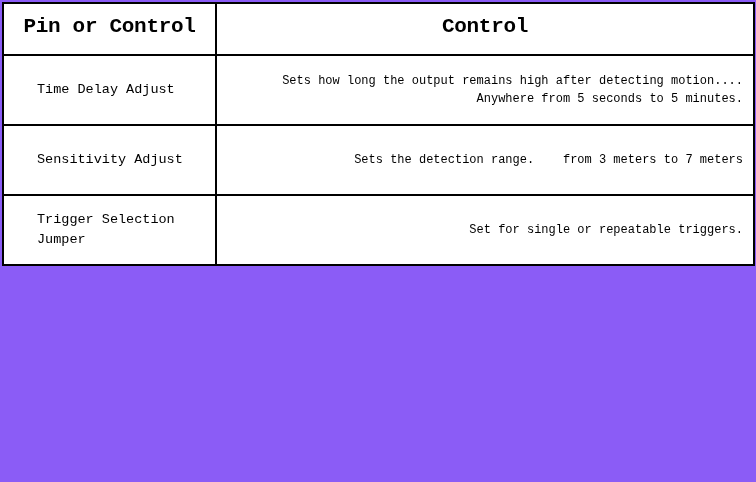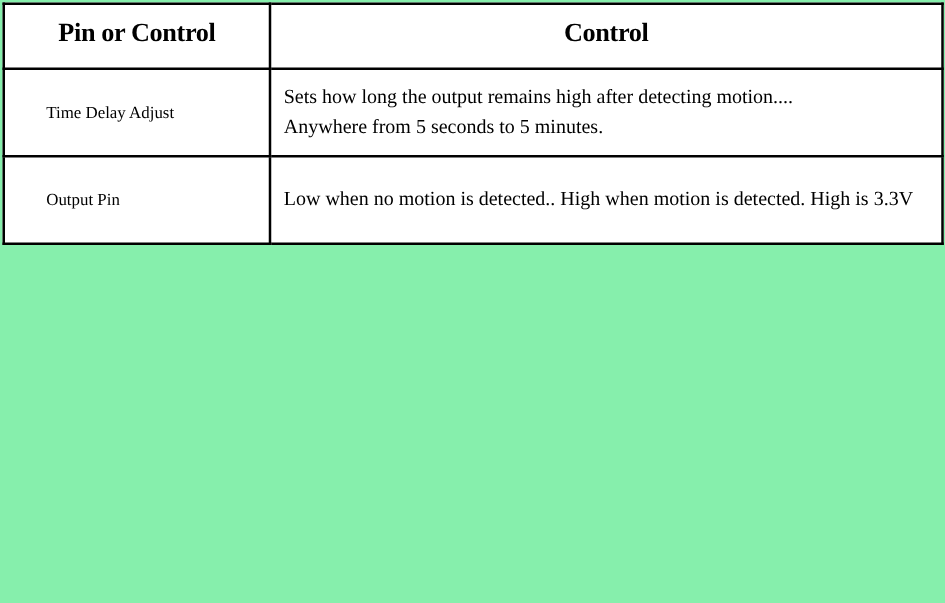--- a/index.html
+++ b/index.html
@@ -4,22 +4,22 @@
 <style>
   html, body {
     margin: 0;
     padding: 0;
     background: #ffffff;
   }
   .sheet {
     position: relative;
     width: 756px;
     height: 482px;
-    background: #86efac;
-    font-family: Liberation Serif, serif;
+    background: #8b5cf6;
+    font-family: Liberation Mono, monospace;
     color: #000000;
   }
   table.pin-table {
     position: absolute;
     left: 2px;
     top: 2px;
     width: 751px;
     border-collapse: collapse;
     table-layout: fixed;
     background: #ffffff;
@@ -43,22 +43,22 @@
     padding: 0 4px 6px 4px;
   }
   td.pin-cell {
     font-size: 13.5px;
     text-align: left;
     padding-left: 33px;
     padding-right: 6px;
     line-height: 1.5;
   }
   td.func-cell {
-    font-size: 16px;
-    text-align: left;
+    font-size: 12px;
+    text-align: right;
     padding: 0 10px;
     line-height: 1.5;
     white-space: pre-wrap;
   }
 </style>
 </head>
 <body>
 
 <div class="sheet">
   <table class="pin-table">
@@ -72,18 +72,22 @@
         <th class="col-head">Control</th>
       </tr>
     </thead>
     <tbody>
       <tr class="data-row">
         <td class="pin-cell">Time Delay Adjust</td>
         <td class="func-cell">Sets how long the output remains high after detecting motion....
 Anywhere from 5 seconds to 5 minutes.</td>
       </tr>
       <tr class="data-row">
-        <td class="pin-cell">Output Pin</td>
-        <td class="func-cell">Low when no motion is detected.. High when motion is detected. High is 3.3V</td>
+        <td class="pin-cell">Sensitivity Adjust</td>
+        <td class="func-cell">Sets the detection range.    from 3 meters to 7 meters</td>
+      </tr>
+      <tr class="data-row">
+        <td class="pin-cell">Trigger Selection Jumper</td>
+        <td class="func-cell">Set for single or repeatable triggers.</td>
       </tr>
     </tbody>
   </table>
 </div>
 
 </body></html>

